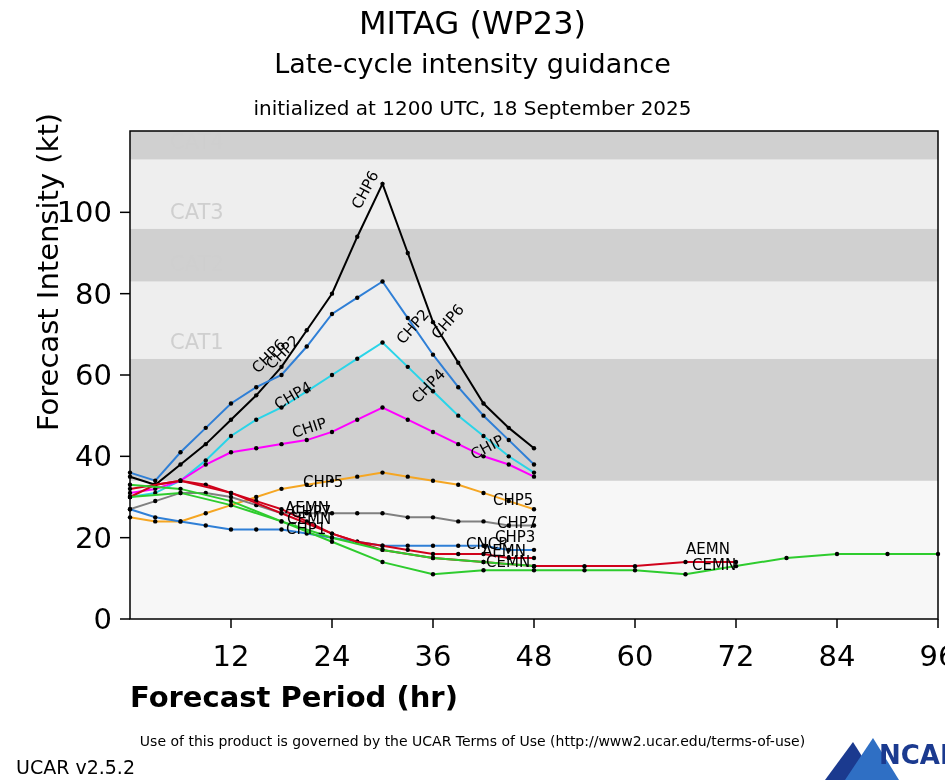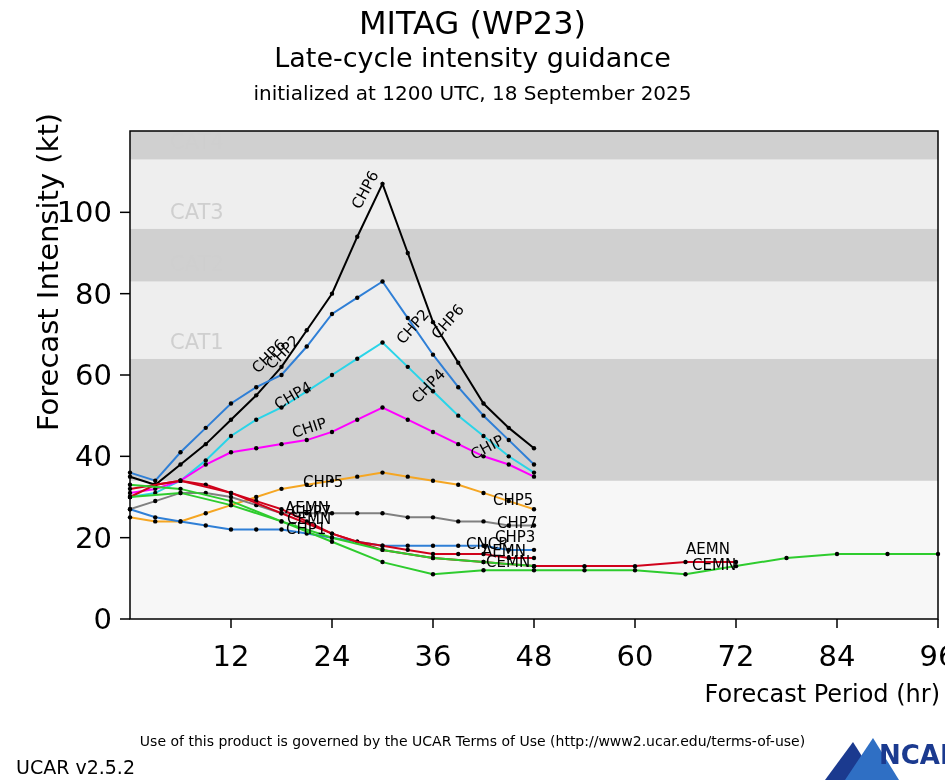--- a/index.html
+++ b/index.html
@@ -27,46 +27,48 @@
     text-align: center;
   }
   .main-title {
     font-size: 32px;
     font-weight: normal;
     margin-top: 4px;
     letter-spacing: 0px;
   }
   .sub-title {
     font-size: 27px;
+    margin-top: 6px;
   }
   .sub-title2 {
     font-size: 20px;
-    margin-top: 8px;
+    margin-top: 17px;
   }
   #plot-wrap {
     position: absolute;
     left: 0; top: 0;
     width: 945px; height: 780px;
   }
   .axis-label-y {
     position: absolute;
     left: -152px;
     top: 255px;
     width: 400px;
     text-align: center;
     transform: rotate(-90deg);
     font-size: 29px;
   }
   .axis-label-x {
     position: absolute;
     left: 130px;
     top: 680px;
     width: 810px;
-    text-align: right;
-    font-size: 24px;
+    text-align: left;
+    font-size: 29px;
+    font-weight: bold;
   }
   .footer-note {
     position: absolute;
     left: 0;
     top: 733px;
     width: 945px;
     text-align: center;
     font-size: 14px;
   }
   .footer-note2 {

